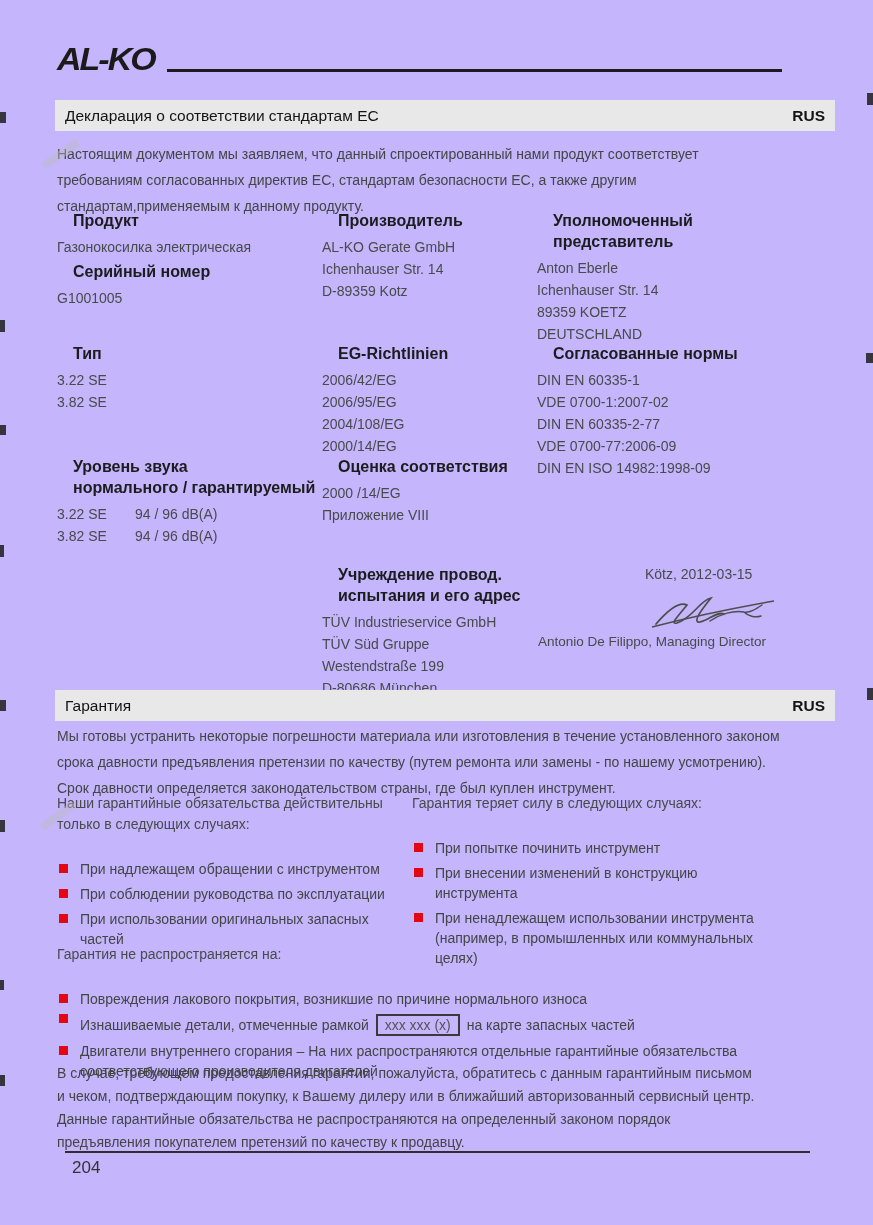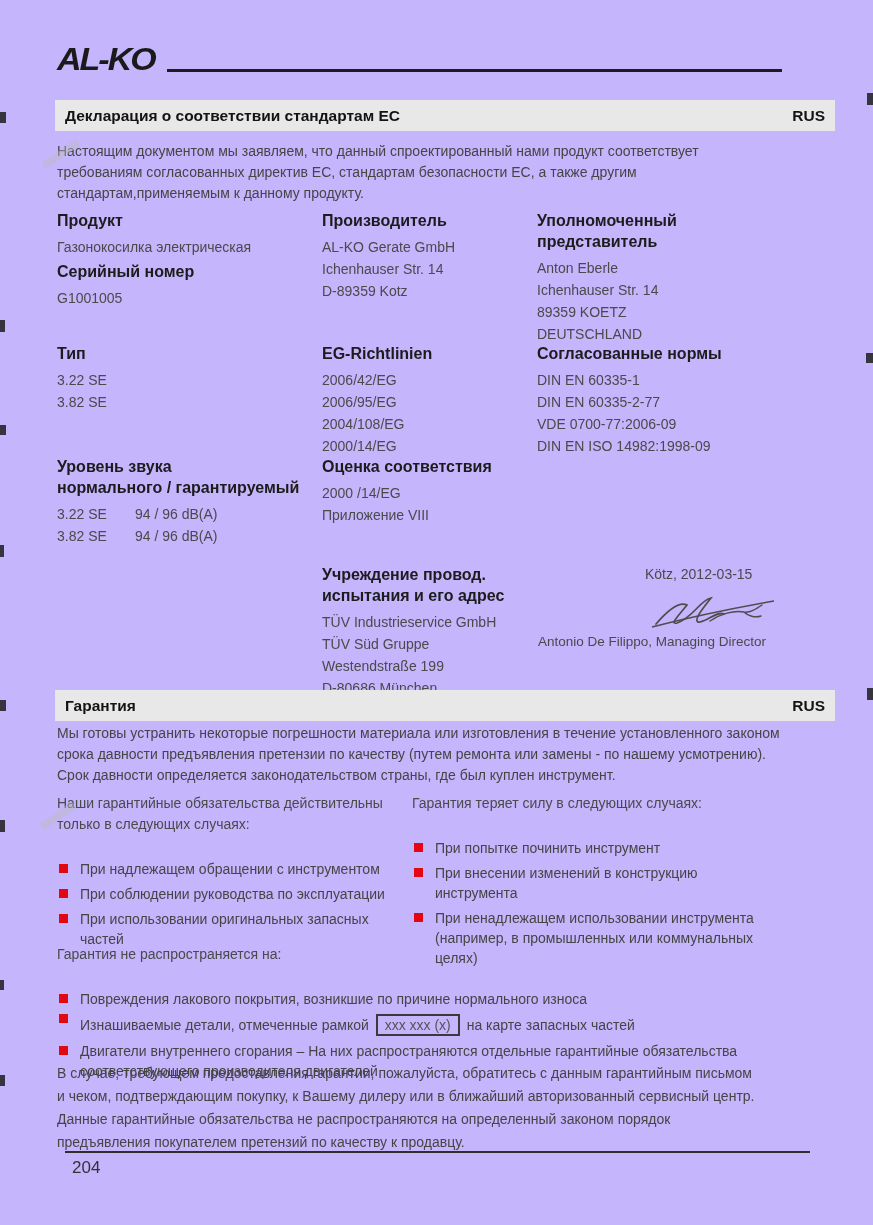--- a/index.html
+++ b/index.html
@@ -7,28 +7,28 @@
     position:relative;width:873px;height:1225px;background:#c4b5fd;overflow:hidden;
     font-family:"Liberation Sans","DejaVu Sans",sans-serif;color:#454545;
   }
   
   .logo{position:absolute;left:57px;top:40px;font-size:34px;font-weight:bold;
     font-style:italic;letter-spacing:-2px;color:#1a1a1a;transform:scaleY(.92);}
   .logo-rule{position:absolute;left:167px;top:69px;width:615px;height:3px;background:#1c1c1c;}
   
   .bar{position:absolute;left:55px;width:780px;height:31px;background:#e8e8e8;
     display:flex;align-items:center;justify-content:space-between;padding:0 10px;box-sizing:border-box;}
-  .bar .bar-title{font-size:15.5px;font-weight:bold;color:#131313;}
+  .bar .bar-title{font-size:15.5px;font-weight:normal;color:#131313;}
   .bar .bar-lang{font-size:15.5px;font-weight:bold;color:#131313;}
   .bar1{top:100px;}
   .bar2{top:690px;}
   
-  .para{position:absolute;font-size:14px;line-height:21px;color:#454545;}
+  .para{position:absolute;font-size:14px;line-height:26px;color:#454545;}
   .col{position:absolute;font-size:14px;line-height:22px;color:#4a4a4a;}
-  .col h3{margin:0 0 5px 0;font-size:16px;line-height:21px;font-weight:bold;color:#1c1c1c;}
+  .col h3{margin:0 0 5px 16px;font-size:16px;line-height:21px;font-weight:bold;color:#1c1c1c;}
   .col .line{white-space:nowrap;}
   .sound-row{display:flex;}
   .sound-row .model{width:78px;}
   
   .blist{margin-top:24px;}
   .bitem{display:flex;margin-bottom:5px;}
   .bullet{flex:0 0 9px;width:9px;height:9px;background:#e30613;margin:5px 12px 0 2px;}
   .btext{font-size:14px;line-height:20px;color:#454545;}
   .xbox{display:inline-block;border:2px solid #3a3a3a;padding:0 7px;margin:0 3px;
     line-height:18px;color:#555;}
@@ -90,20 +90,21 @@
     <h3>EG-Richtlinien</h3>
     <div class="line">2006/42/EG</div>
     <div class="line">2006/95/EG</div>
     <div class="line">2004/108/EG</div>
     <div class="line">2000/14/EG</div>
   </div>
 
   <div class="col" style="left:537px;top:343px;width:250px;">
     <h3>Согласованные нормы</h3>
     <div class="line">DIN EN 60335-1</div>
+    <div class="line">VDE 0700-1:2007-02</div>
     <div class="line">DIN EN 60335-2-77</div>
     <div class="line">VDE 0700-77:2006-09</div>
     <div class="line">DIN EN ISO 14982:1998-09</div>
   </div>
 
   <div class="col" style="left:57px;top:456px;width:280px;">
     <h3 style="margin-bottom:0;">Уровень звука</h3>
     <h3>нормального / гарантируемый</h3>
     <div class="sound-row">
       <span class="model">3.22 SE</span>

